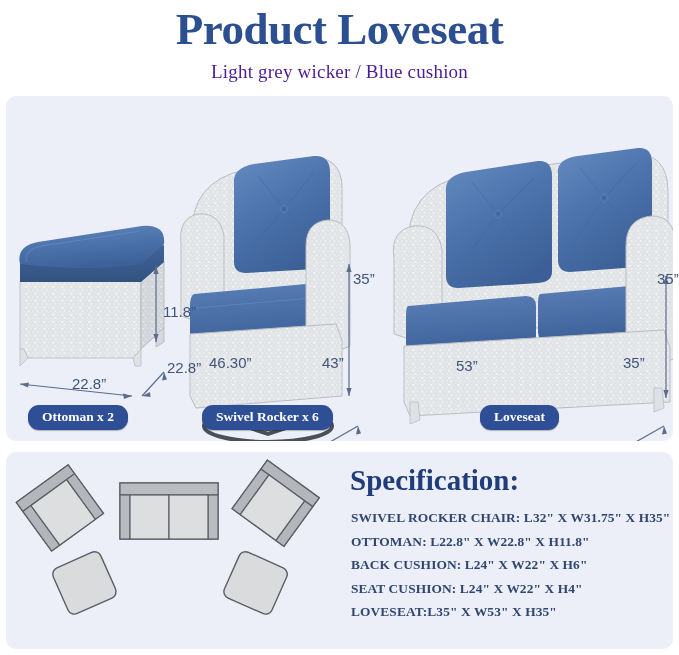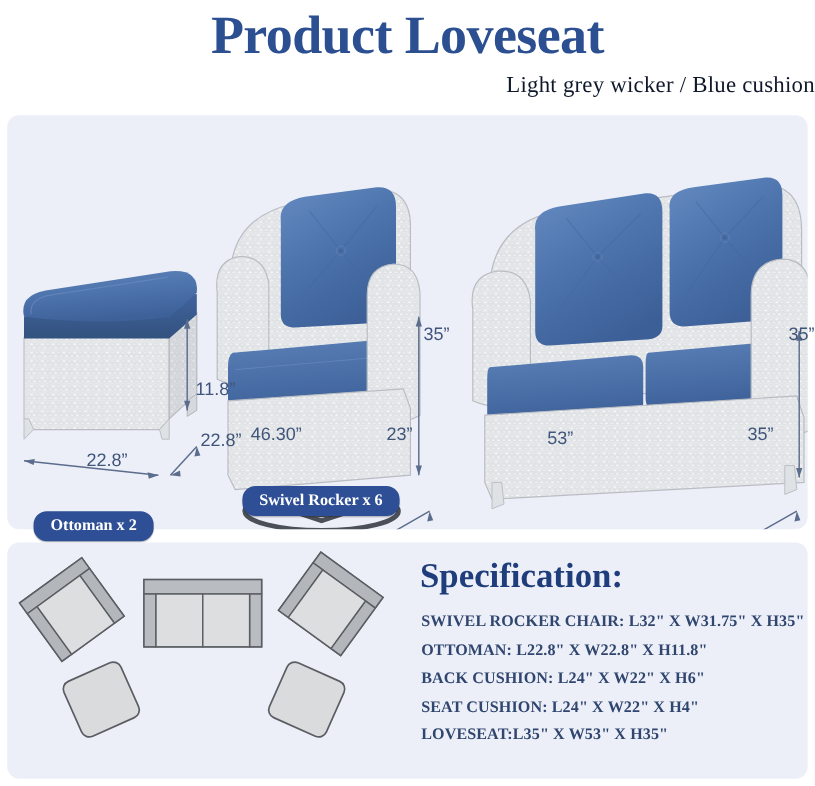--- a/index.html
+++ b/index.html
@@ -13,22 +13,22 @@
   .title{
     text-align:center;
     color:#2b4f91;
     font-weight:bold;
     font-size:45px;
     line-height:50px;
     letter-spacing:-0.5px;
     padding-top:4px;
   }
   .subtitle{
-    text-align:right;
-    color:#0f172a;
+    text-align:center;
+    color:#4c1d95;
     font-size:19px;
     line-height:24px;
     padding-top:6px;
     letter-spacing:0.2px;
   }
   .panel{
     position:absolute;
     left:6px;right:6px;
     background:#eceff8;
     border-radius:10px;
@@ -43,21 +43,21 @@
     background:#2e4f96;
     color:#ffffff;
     font-weight:bold;
     font-size:13.5px;
     border-radius:11px;
     padding:4px 14px 5px 14px;
     white-space:nowrap;
     box-shadow:0 1px 1px rgba(0,0,0,.25);
     top:309px;
   }
-  #badge-ottoman{left:22px;margin-top:21px;}
+  #badge-ottoman{left:22px;}
   #badge-rocker{left:196px;}
   #badge-loveseat{left:474px;}
 
   .dim{
     position:absolute;
     color:#41557a;
     font-family:Liberation Sans, sans-serif;
     font-size:15px;
     white-space:nowrap;
   }
@@ -235,32 +235,33 @@
           <path d="M402,352 l9,-2 l-0.5,5 Z"></path>
           <path d="M600,358 l-9,-2 l0.5,5 Z"></path>
           <path d="M612,356 l8,-3.5 l0.5,5 Z"></path>
           <path d="M658,330 l-2,8.5 l5,-1 Z"></path>
         </g>
       </g>
     </svg>
 
     <span class="dim" style="left:66px;top:279px;">22.8”</span>
     <span class="dim" style="left:161px;top:263px;">22.8”</span>
-    <span class="dim" style="left:157px;top:220px;text-align:right;">11.8”</span>
+    <span class="dim" style="left:157px;top:207px;text-align:right;">11.8”</span>
 
     <span class="dim" style="left:203px;top:258px;">46.30”</span>
-    <span class="dim" style="left:316px;top:258px;">23”</span>
+    <span class="dim" style="left:316px;top:258px;">43”</span>
     <span class="dim" style="left:347px;top:174px;">35”</span>
 
     <span class="dim" style="left:450px;top:261px;">53”</span>
     <span class="dim" style="left:617px;top:258px;">35”</span>
     <span class="dim" style="left:651px;top:174px;">35”</span>
 
     <div class="badge" id="badge-ottoman">Ottoman x 2</div>
     <div class="badge" id="badge-rocker">Swivel Rocker x 6</div>
+    <div class="badge" id="badge-loveseat">Loveseat</div>
   </div>
 </div>
 
 <div class="panel" id="panel-bottom">
 
   <svg width="330" height="197" viewBox="0 0 330 197" style="position:absolute;left:0;top:0;">
 
     <g>
       <rect x="114" y="31" width="98" height="56" fill="#d4d6d8" stroke="#5a5e63" stroke-width="1.4"></rect>
       <rect x="114" y="31" width="98" height="12" fill="#b9bcc0" stroke="#5a5e63" stroke-width="1.2"></rect>

